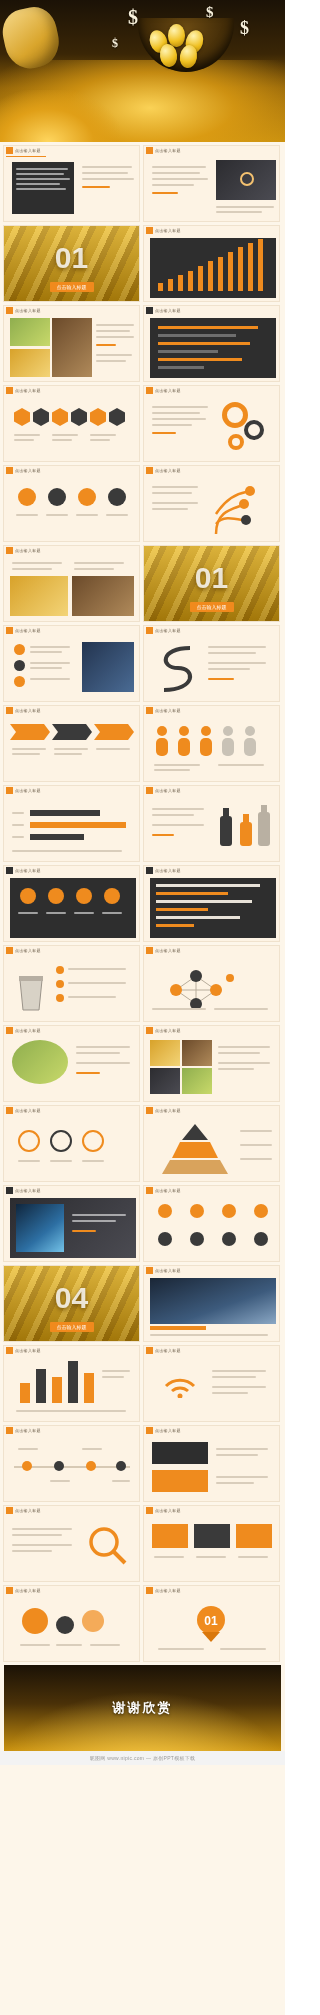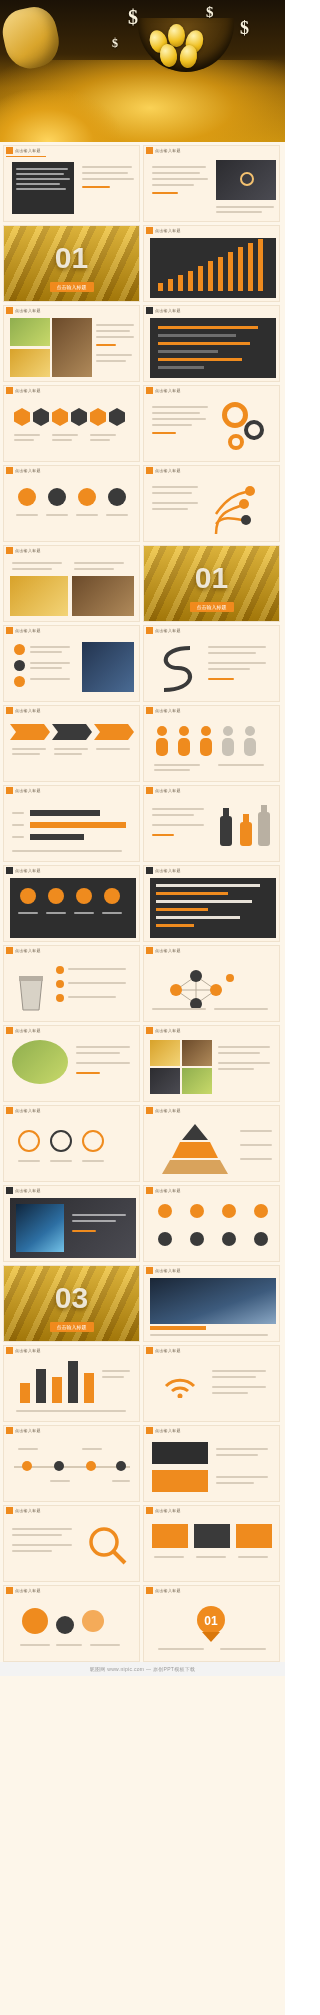--- a/index.html
+++ b/index.html
@@ -629,21 +629,21 @@
       <div class="chip" style="left:46px;top:18px;width:14px;height:14px;"></div>
       <div class="chip" style="left:78px;top:18px;width:14px;height:14px;"></div>
       <div class="chip" style="left:110px;top:18px;width:14px;height:14px;"></div>
       <div class="chip dk" style="left:14px;top:46px;width:14px;height:14px;"></div>
       <div class="chip dk" style="left:46px;top:46px;width:14px;height:14px;"></div>
       <div class="chip dk" style="left:78px;top:46px;width:14px;height:14px;"></div>
       <div class="chip dk" style="left:110px;top:46px;width:14px;height:14px;"></div>
     </div>
 
     <div class="slide goldbar">
-      <div class="bignum">03</div>
+      <div class="bignum">04</div>
       <div class="secbtn">点击输入标题</div>
     </div>
 
     <div class="slide">
       <div class="sl-head">
         <div class="sl-sq"></div>
         <div class="sl-title">点击输入标题</div>
       </div>
       <div class="photo ph-city" style="left:6px;top:12px;width:126px;height:46px;"></div>
       <div class="bar-h" style="left:6px;top:60px;width:56px;height:4px;"></div>
@@ -760,16 +760,20 @@
         <circle cx="17" cy="16" r="14" fill="#ef8b1e"></circle>
         <text x="17" y="21" text-anchor="middle" font-size="12" fill="#fff" font-family="Liberation Sans" font-weight="bold">01</text>
         <polygon points="8,28 17,38 26,28" fill="#d9770c"></polygon>
       </svg>
       <div class="txtline" style="left:14px;top:62px;width:46px;"></div>
       <div class="txtline" style="left:76px;top:62px;width:46px;"></div>
     </div>
 
   </div>
 
+  <div class="closing">
+    <div class="closing-glow"></div>
+    <div class="thanks">谢谢欣赏</div>
+  </div>
 
   <div class="footer">昵图网 www.nipic.com — 原创PPT模板下载</div>
 
 </div>
 
 </body></html>

